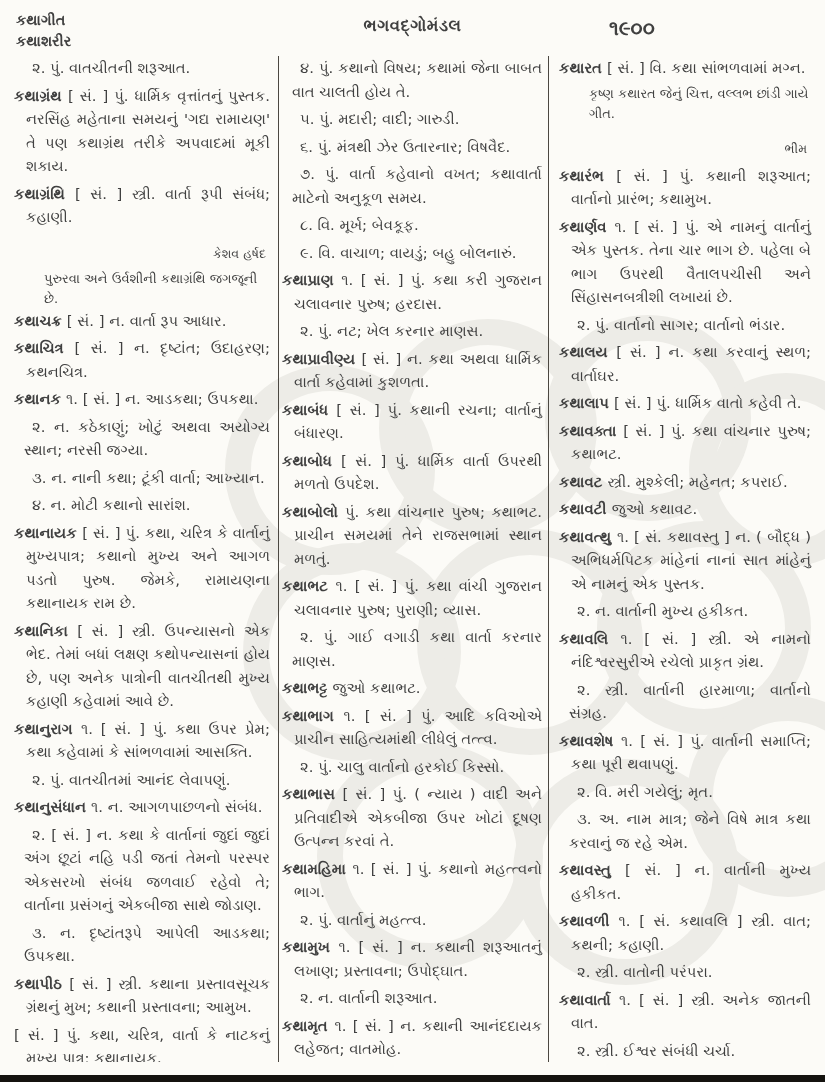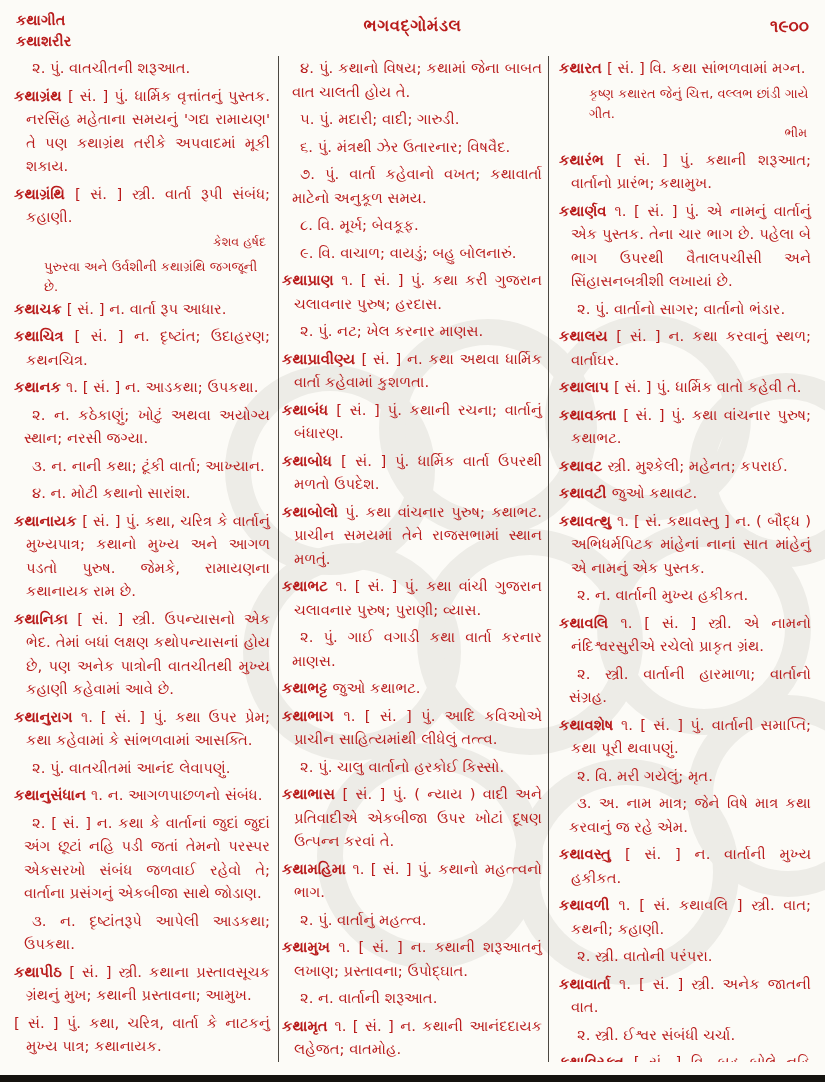--- a/index.html
+++ b/index.html
@@ -1,41 +1,41 @@
 <!DOCTYPE html>
 <html><head>
 <meta charset="utf-8">
 <style>
   html,body{margin:0;padding:0;}
   body{background:#e9e7e2;font-family:"DejaVu Sans",sans-serif;}
   .page{
     position:relative;width:825px;height:1082px;margin:0 auto;
-    background:#fcfbf7;color:#b91c1c;overflow:hidden;
+    background:#fcfbf7;color:#404040;overflow:hidden;
   }
   .watermark{position:absolute;left:0;top:0;width:825px;height:1082px;pointer-events:none;}
   .header{
     position:relative;display:flex;justify-content:space-between;align-items:flex-start;
     padding:10px 16px 2px 16px;font-weight:bold;
   }
   .running-head{font-size:14.5px;line-height:1.45;width:200px;}
   .center-title{font-size:16.5px;letter-spacing:.5px;padding-top:6px;}
-  .page-number{font-size:17px;width:200px;text-align:right;padding-top:6px;}
+  .page-number{font-size:20px;width:200px;padding-top:6px;}
   .columns{
     position:relative;display:flex;align-items:stretch;
     padding:2px 12px 0 14px;height:1006px;overflow:hidden;
   }
   .col{box-sizing:border-box;overflow:hidden;text-align:justify;}
   .col-0{width:264px;padding-right:8px;}
   .col-1{width:270px;border-left:1.5px solid #4b4741;padding:0 6px 0 3px;}
   .col-2{flex:1;border-left:1.5px solid #4b4741;padding:0 2px 0 10px;}
   .para{margin:0 0 4px 0;font-size:14.8px;line-height:23.5px;}
   .para.entry{padding-left:12px;text-indent:-12px;}
   .para.sense{padding-left:10px;text-indent:8px;}
   .para.cite{padding-left:30px;font-size:13px;line-height:20px;margin-bottom:0;text-align:left;}
-  .para.attr{text-align:right;font-size:12.5px;line-height:18px;margin:0 4px 6px 0;}
+  .para.attr{text-align:right;font-size:12.5px;line-height:18px;margin:16px 4px 6px 0;}
   .hw{font-weight:bold;}
   .scan-edge-bar{
     position:absolute;left:0;bottom:0;width:100%;height:7px;background:#15130f;
   }
 </style>
 </head>
 <body>
 
 <div class="page">
 

